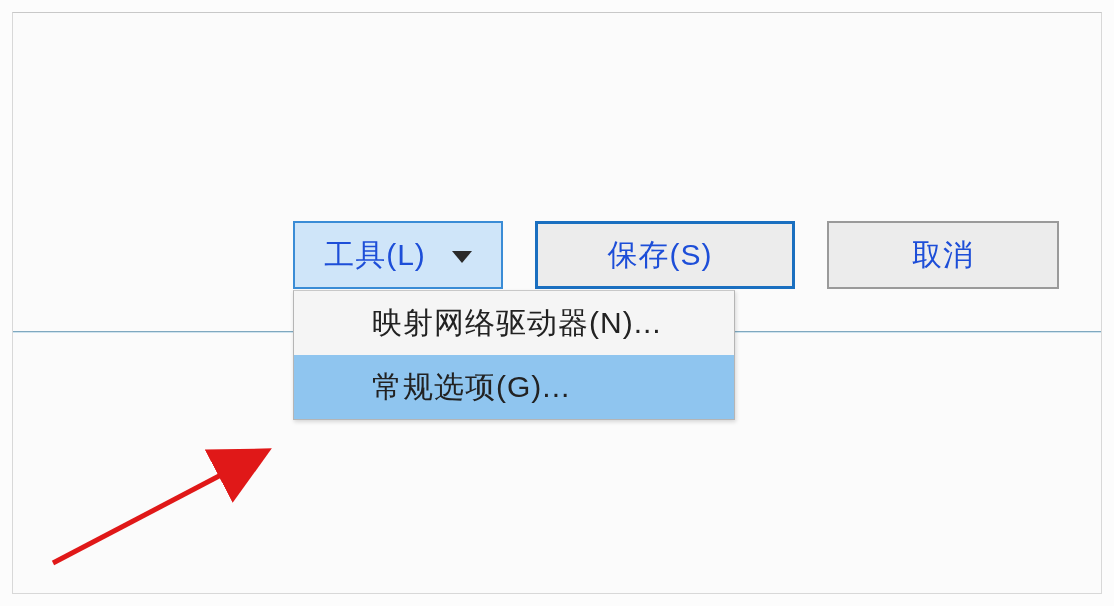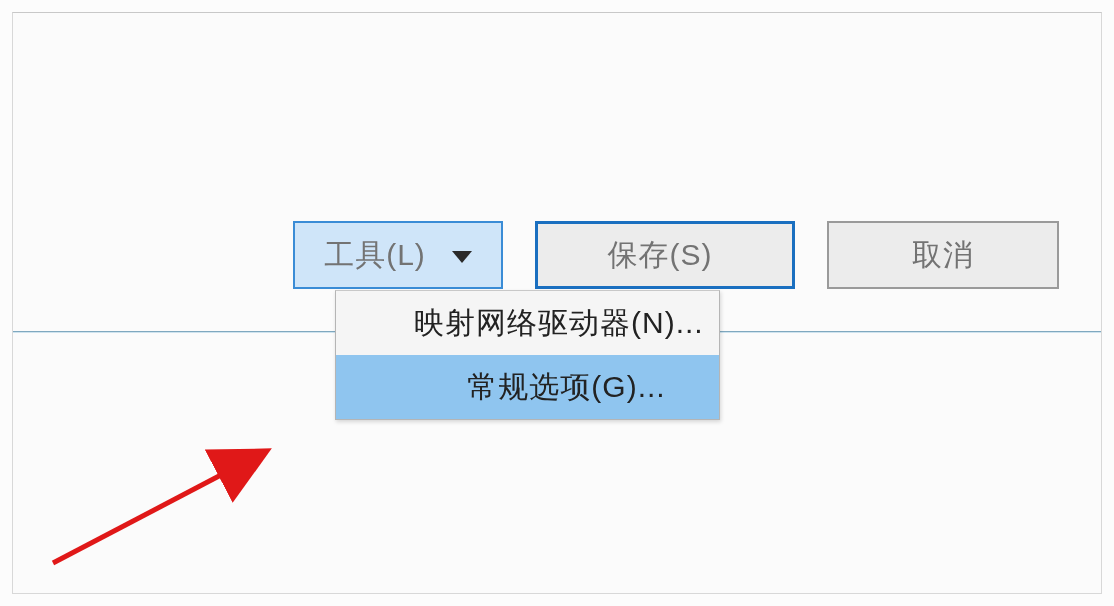--- a/index.html
+++ b/index.html
@@ -38,21 +38,21 @@
       position: absolute;
       top: 208px;
       left: 280px;
       display: flex;
       gap: 32px;
       align-items: stretch;
     }
     .btn {
       height: 68px;
       font-size: 30px;
-      color: #737373;
+      color: #1d4ed8;
       background: #ececec;
       border: 2px solid #9a9a9a;
       display: flex;
       align-items: center;
       justify-content: center;
       padding: 0 18px;
       cursor: pointer;
       user-select: none;
       letter-spacing: 1px;
     }
@@ -80,40 +80,38 @@
       border: 3px solid #1a6fc0;
       padding-left: 8px;
     }
     .btn.cancel {
       width: 232px;
     }
     .dropdown {
       position: absolute;
       top: 277px;
       left: 280px;
-      width: 385px;
+      width: 442px;
       background: #f5f5f5;
       border: 1px solid #b5b5b5;
       border-top: 1px solid #c8c8c8;
       box-shadow: 1px 2px 4px rgba(0,0,0,0.15);
-      margin-left: 42px;
     }
     .dropdown-item {
       height: 64px;
       display: flex;
       align-items: center;
       padding-left: 78px;
       font-size: 30px;
       color: #222;
       cursor: pointer;
       letter-spacing: 1px;
     }
     .dropdown-item.highlight {
       background: #8fc5ef;
-      justify-content: center;
     }
     .arrow-annotation {
       position: absolute;
       pointer-events: none;
     }
   </style>
 </head>
 <body>
 
 <div class="frame">

